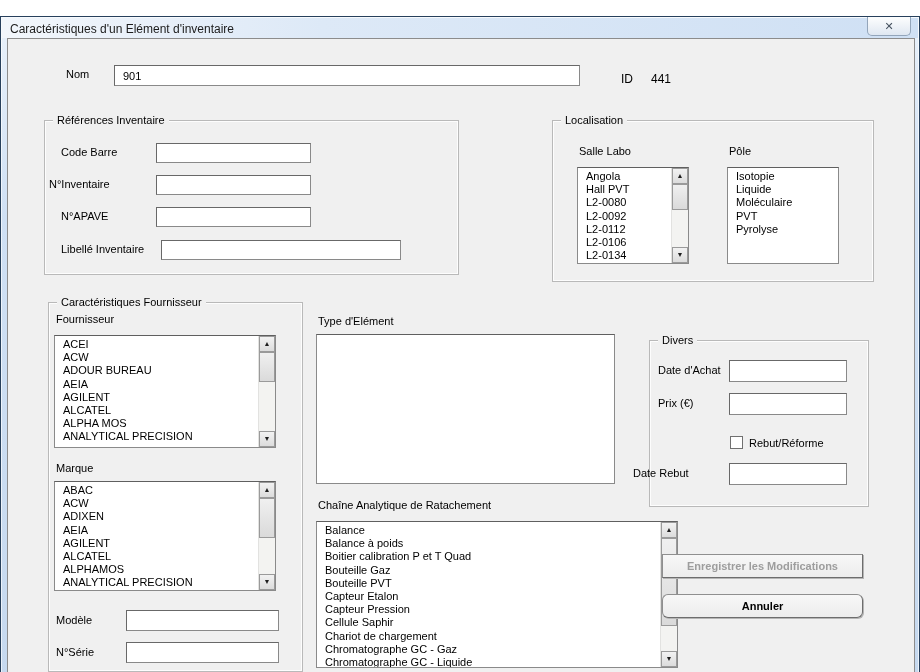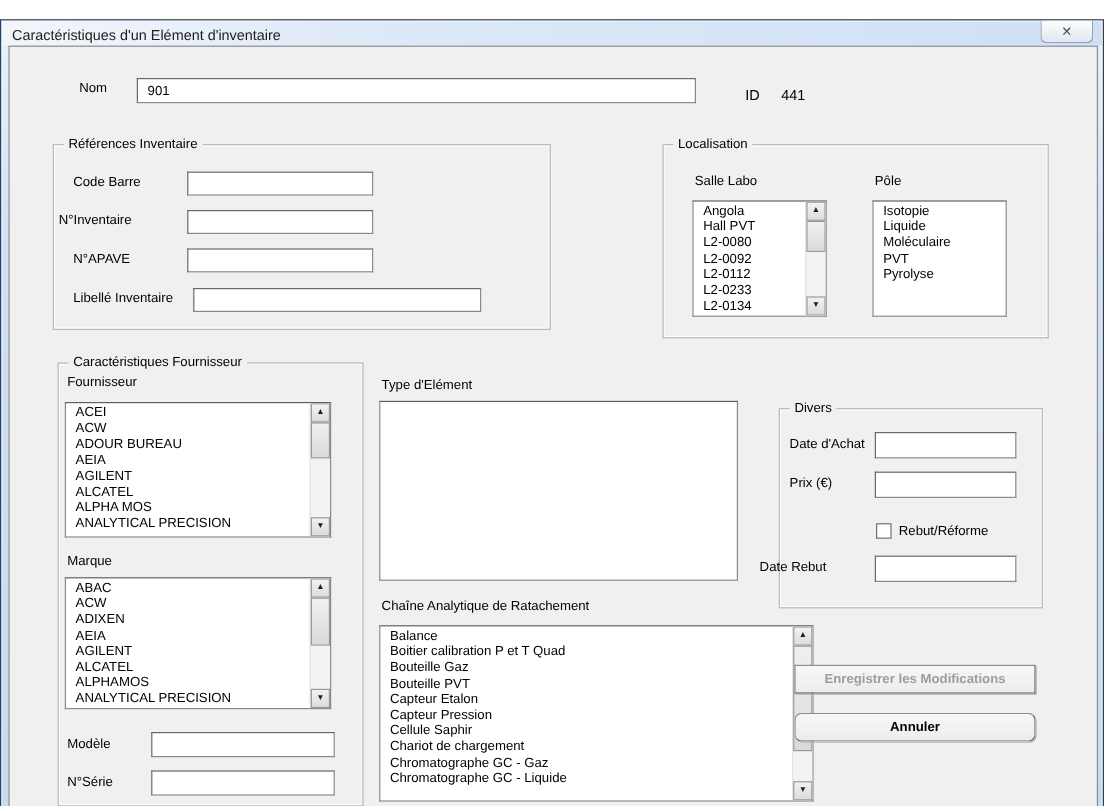--- a/index.html
+++ b/index.html
@@ -100,21 +100,21 @@
   <span class="lbl" style="left:578px; top:128px;">Salle Labo</span>
   <span class="lbl" style="left:728px; top:128px;">Pôle</span>
 
   <div class="listbox" style="left:576px; top:150px; width:112px; height:97px;">
     <div class="lb-items with-sb">
       <div class="list-item">Angola</div>
       <div class="list-item">Hall PVT</div>
       <div class="list-item">L2-0080</div>
       <div class="list-item">L2-0092</div>
       <div class="list-item">L2-0112</div>
-      <div class="list-item">L2-0233</div>
+      <div class="list-item">L2-0106</div>
       <div class="list-item">L2-0134</div>
     </div>
     <div class="vscroll">
       <div class="sb-btn up">▲</div>
       <div class="sb-thumb" style="top:16px; height:26px;"></div>
       <div class="sb-btn down">▼</div>
     </div>
   </div>
 
   <div class="listbox" style="left:726px; top:150px; width:112px; height:97px;">
@@ -175,20 +175,21 @@
 
   <span class="lbl" style="left:317px; top:298px;">Type d'Elément</span>
   <div class="listbox" style="left:315px; top:317px; width:299px; height:150px;">
     <div class="lb-items"></div>
   </div>
 
   <span class="lbl" style="left:317px; top:482px;">Chaîne Analytique de Ratachement</span>
   <div class="listbox" style="left:315px; top:504px; width:362px; height:147px;">
     <div class="lb-items with-sb">
       <div class="list-item">Balance</div>
+      <div class="list-item">Balance à poids</div>
       <div class="list-item">Boitier calibration P et T Quad</div>
       <div class="list-item">Bouteille Gaz</div>
       <div class="list-item">Bouteille PVT</div>
       <div class="list-item">Capteur Etalon</div>
       <div class="list-item">Capteur Pression</div>
       <div class="list-item">Cellule Saphir</div>
       <div class="list-item">Chariot de chargement</div>
       <div class="list-item">Chromatographe GC - Gaz</div>
       <div class="list-item">Chromatographe GC - Liquide</div>
     </div>

